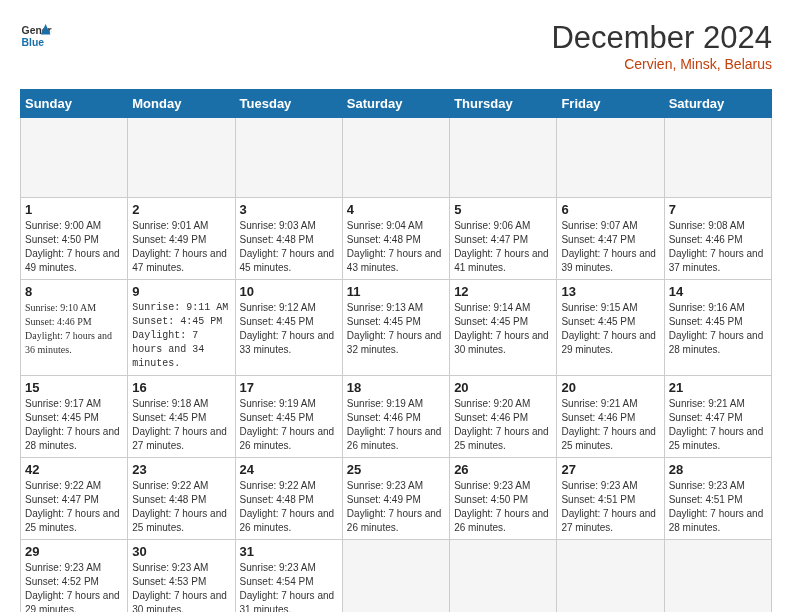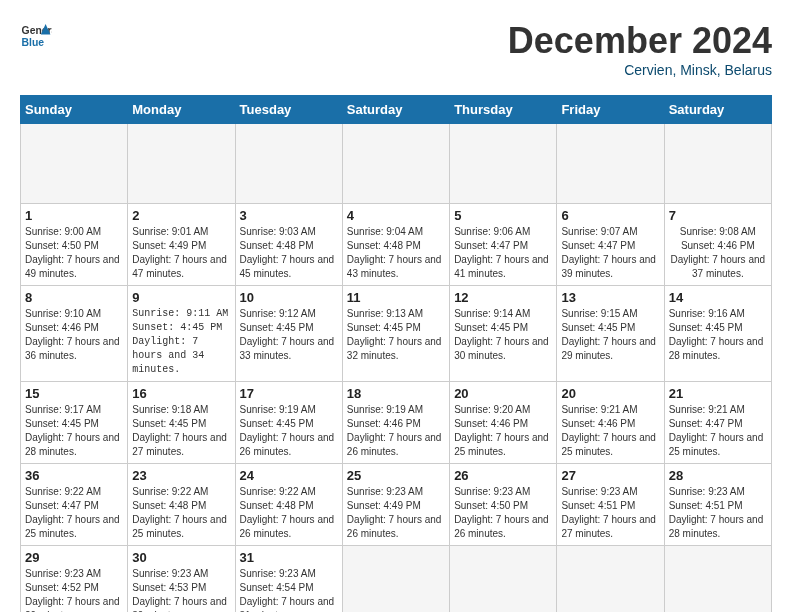--- a/index.html
+++ b/index.html
@@ -22,27 +22,27 @@
       gap: 4px;
     }
     .logo-icon {
       width: 32px;
       height: 32px;
     }
     .title-area {
       text-align: right;
     }
     .month-title {
-      font-size: 36px;
-      font-weight: bold;
+      font-size: 31px;
+      font-weight: normal;
       color: #333;
     }
     .location {
       font-size: 14px;
-      color: #0c4a6e;
+      color: #c2410c;
     }
     table {
       width: 100%;
       border-collapse: collapse;
       font-size: 11px;
       margin-top: 17px;
     }
     thead th {
       background-color: #1a6fa8;
       color: white;
@@ -146,29 +146,29 @@
 Daylight: 7 hours and 41 minutes.</div>
         </td>
         <td>
           <div class="day-num">6</div>
           <div class="cell-text" style="white-space: pre-line;">Sunrise: 9:07 AM
 Sunset: 4:47 PM
 Daylight: 7 hours and 39 minutes.</div>
         </td>
         <td>
           <div class="day-num">7</div>
-          <div class="cell-text" style="white-space: pre-line; text-align: center;">Sunrise: 9:08 AM
+          <div class="cell-text" style="white-space: pre-line;">Sunrise: 9:08 AM
 Sunset: 4:46 PM
 Daylight: 7 hours and 37 minutes.</div>
         </td>
       </tr>
       <tr>
         <td>
           <div class="day-num">8</div>
-          <div class="cell-text" style="white-space: pre-line;">Sunrise: 9:10 AM
+          <div class="cell-text" style="white-space: pre-line; font-family: Liberation Serif, serif;">Sunrise: 9:10 AM
 Sunset: 4:46 PM
 Daylight: 7 hours and 36 minutes.</div>
         </td>
         <td>
           <div class="day-num">9</div>
           <div class="cell-text" style="white-space: pre-line; font-family: Liberation Mono, monospace;">Sunrise: 9:11 AM
 Sunset: 4:45 PM
 Daylight: 7 hours and 34 minutes.</div>
         </td>
         <td>
@@ -241,21 +241,21 @@
         </td>
         <td>
           <div class="day-num">21</div>
           <div class="cell-text" style="white-space: pre-line;">Sunrise: 9:21 AM
 Sunset: 4:47 PM
 Daylight: 7 hours and 25 minutes.</div>
         </td>
       </tr>
       <tr>
         <td>
-          <div class="day-num">36</div>
+          <div class="day-num">42</div>
           <div class="cell-text" style="white-space: pre-line;">Sunrise: 9:22 AM
 Sunset: 4:47 PM
 Daylight: 7 hours and 25 minutes.</div>
         </td>
         <td>
           <div class="day-num">23</div>
           <div class="cell-text" style="white-space: pre-line;">Sunrise: 9:22 AM
 Sunset: 4:48 PM
 Daylight: 7 hours and 25 minutes.</div>
         </td>

